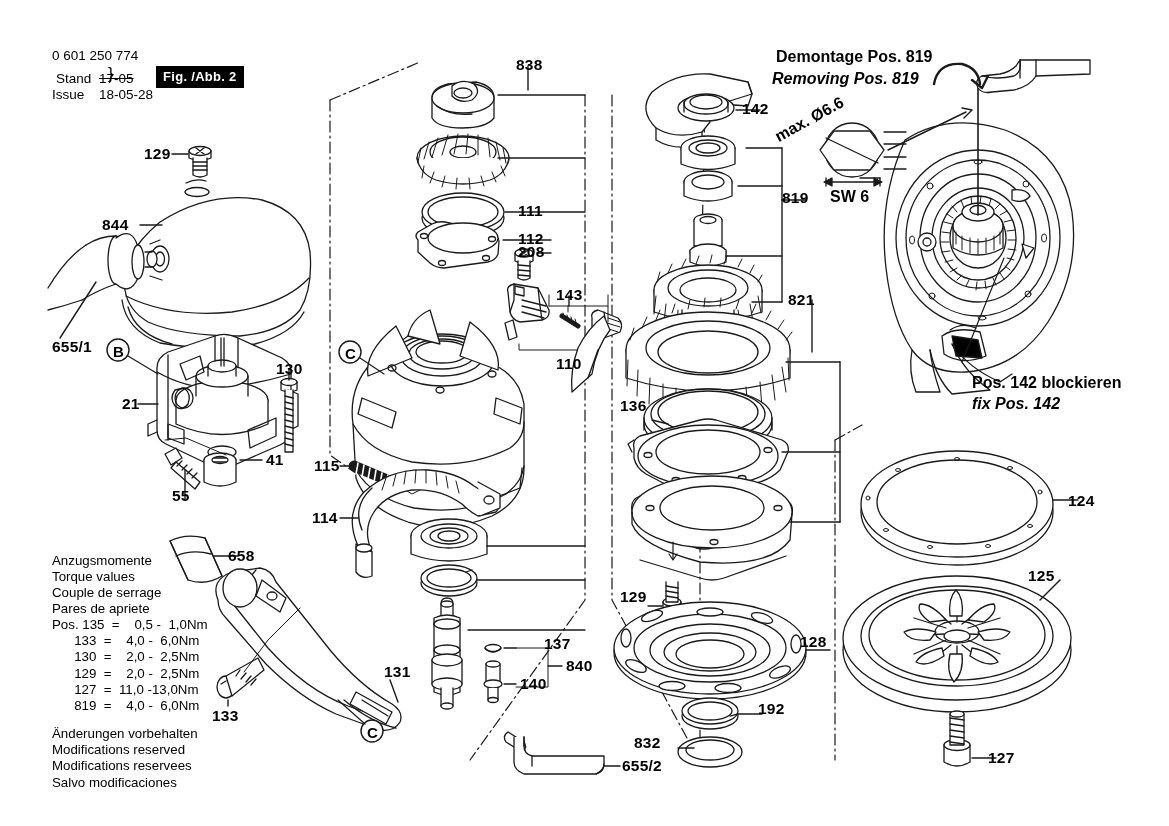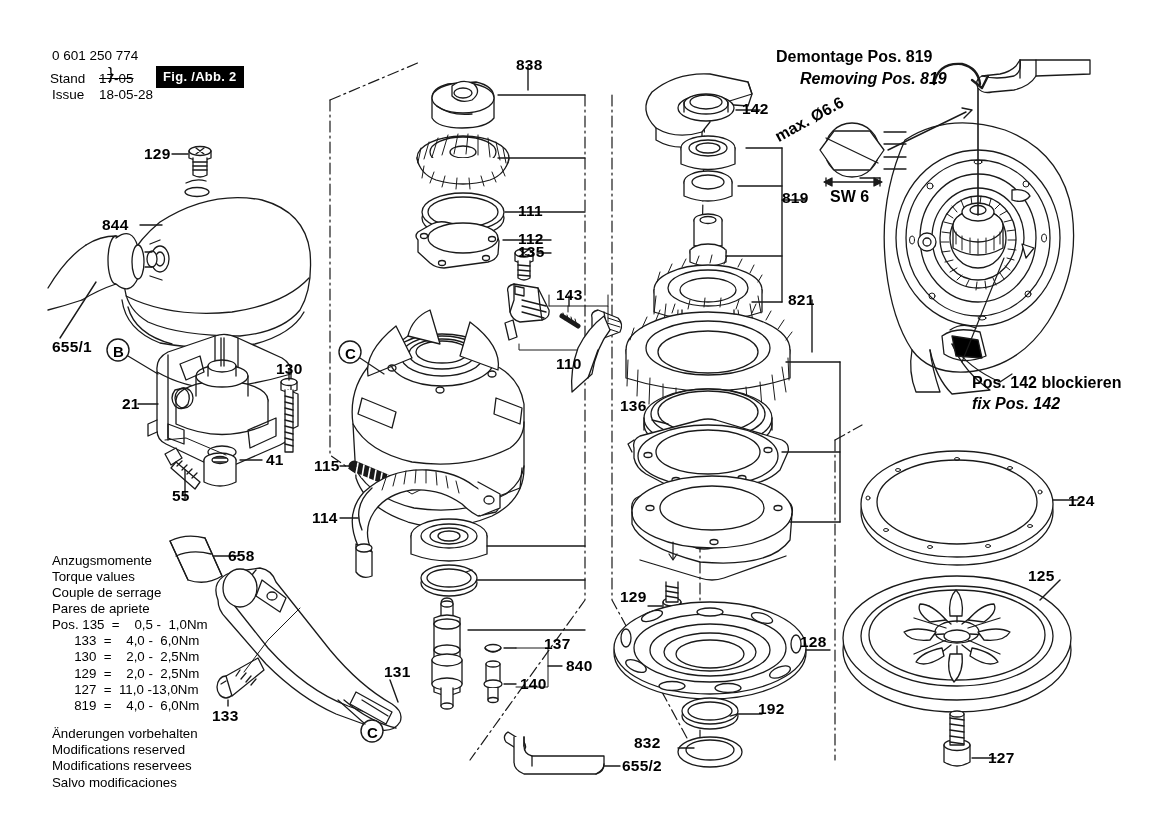--- a/index.html
+++ b/index.html
@@ -678,21 +678,21 @@
   <circle cx="350" cy="352" r="11" fill="#fff" stroke-width="1.4"></circle>
   <circle cx="372" cy="731" r="11" fill="#fff" stroke-width="1.4"></circle>
   <path d="M128,356 L158,374" stroke-width="1.2"></path>
   <path d="M360,358 L384,374" stroke-width="1.2"></path>
   <path d="M365,724 L338,700" stroke-width="1.2"></path>
 
   </g>
 </svg>
 
 <div class="meta" style="left:52px;top:48px;">0 601 250 774</div>
-<div class="meta" style="left:50px;top:71px;">Stand</div>
+<div class="meta" style="left:56px;top:71px;">Stand</div>
 <div class="meta" style="left:52px;top:87px;">Issue</div>
 <div class="meta" style="left:108px;top:66px;font-size:17px;">}</div>
 <div class="meta" style="left:99px;top:71px;text-decoration:line-through;">17-05</div>
 <div class="meta" style="left:99px;top:87px;">18-05-28</div>
 <div class="figtag" style="left:156px;top:66px;">Fig. /Abb. 2</div>
 
 <div class="note" style="left:52px;top:553px;">Anzugsmomente</div>
 <div class="note" style="left:52px;top:569px;">Torque values</div>
 <div class="note" style="left:52px;top:585px;">Couple de serrage</div>
 <div class="note" style="left:52px;top:601px;">Pares de apriete</div>
@@ -702,41 +702,41 @@
       129  =    2,0 -  2,5Nm
       127  =  11,0 -13,0Nm
       819  =    4,0 -  6,0Nm</div>
 
 <div class="note" style="left:52px;top:726px;">Änderungen vorbehalten
 Modifications reserved
 Modifications reservees
 Salvo modificaciones</div>
 
 <div class="hdr" style="left:776px;top:48px;">Demontage Pos. 819</div>
-<div class="hdr ital" style="left:800px;top:70px;">Removing Pos. 819</div>
+<div class="hdr ital" style="left:772px;top:70px;">Removing Pos. 819</div>
 <div class="rot" style="left:772px;top:130px;transform:rotate(-29deg);">max. Ø6.6</div>
 <div class="hdr" style="left:830px;top:188px;">SW 6</div>
 <div class="hdr" style="left:972px;top:374px;">Pos. 142 blockieren</div>
 <div class="hdr ital" style="left:972px;top:395px;">fix Pos. 142</div>
 
 <div class="lbl" style="left:144px;top:146px;">129</div>
 <div class="lbl" style="left:102px;top:217px;">844</div>
 <div class="lbl" style="left:52px;top:339px;">655/1</div>
 <div class="lbl" style="left:122px;top:396px;">21</div>
 <div class="lbl" style="left:276px;top:361px;">130</div>
 <div class="lbl" style="left:266px;top:452px;">41</div>
 <div class="lbl" style="left:172px;top:488px;">55</div>
 <div class="lbl" style="left:228px;top:548px;">658</div>
 <div class="lbl" style="left:212px;top:708px;">133</div>
 <div class="lbl" style="left:384px;top:664px;">131</div>
 
 <div class="lbl" style="left:516px;top:57px;">838</div>
 <div class="lbl" style="left:518px;top:203px;">111</div>
 <div class="lbl" style="left:518px;top:231px;">112</div>
-<div class="lbl" style="left:518px;top:244px;">135</div>
+<div class="lbl" style="left:518px;top:244px;">208</div>
 <div class="lbl" style="left:556px;top:287px;">143</div>
 <div class="lbl" style="left:556px;top:356px;">110</div>
 <div class="lbl" style="left:314px;top:458px;">115</div>
 <div class="lbl" style="left:312px;top:510px;">114</div>
 <div class="lbl" style="left:520px;top:636px;margin-left:24px;">137</div>
 <div class="lbl" style="left:520px;top:676px;">140</div>
 <div class="lbl" style="left:566px;top:658px;">840</div>
 <div class="lbl" style="left:622px;top:758px;">655/2</div>
 
 <div class="lbl" style="left:742px;top:101px;">142</div>

